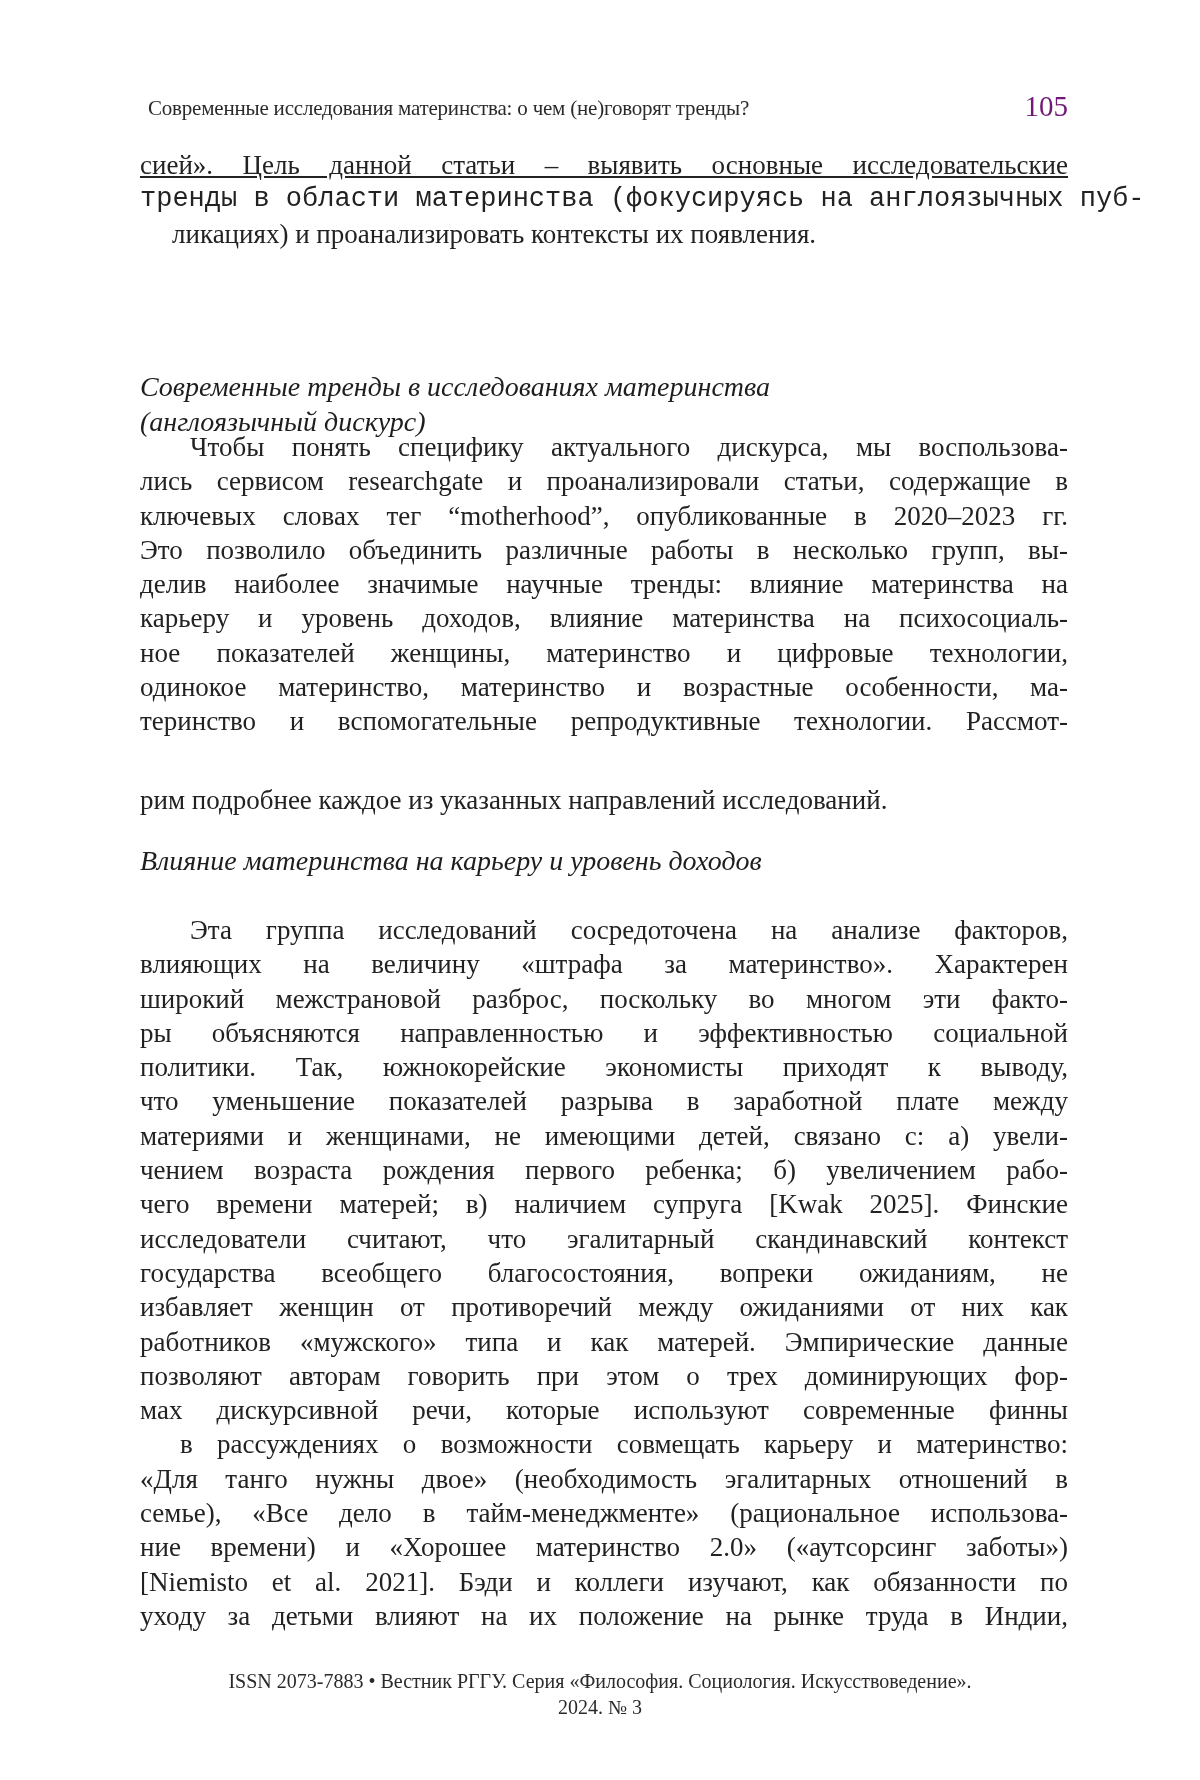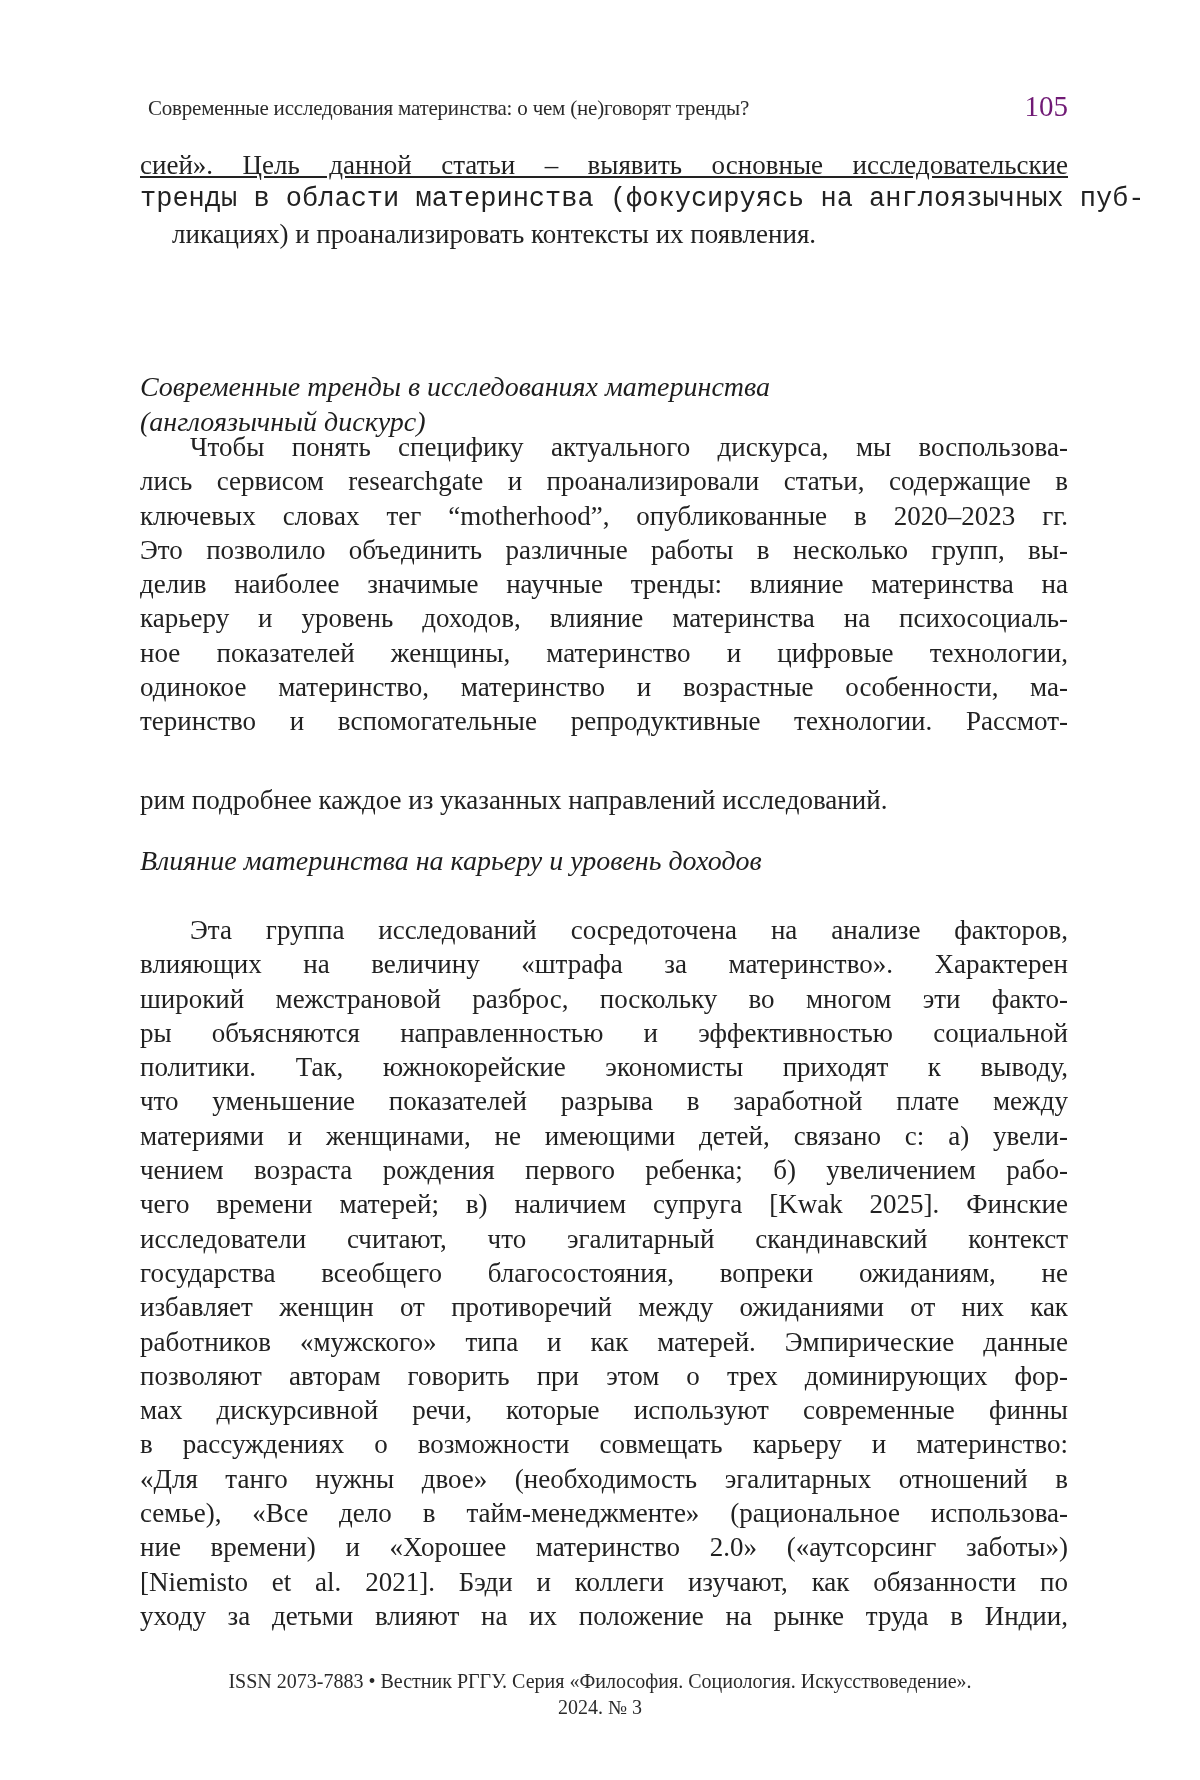--- a/index.html
+++ b/index.html
@@ -135,21 +135,21 @@
     <span class="ln" style="white-space: nowrap;">что уменьшение показателей разрыва в заработной плате между</span>
     <span class="ln" style="white-space: nowrap;">материями и женщинами, не имеющими детей, связано с: а) увели-</span>
     <span class="ln" style="white-space: nowrap;">чением возраста рождения первого ребенка; б) увеличением рабо-</span>
     <span class="ln" style="white-space: nowrap;">чего времени матерей; в) наличием супруга [Kwak 2025]. Финские</span>
     <span class="ln" style="white-space: nowrap;">исследователи считают, что эгалитарный скандинавский контекст</span>
     <span class="ln" style="white-space: nowrap;">государства всеобщего благосостояния, вопреки ожиданиям, не</span>
     <span class="ln" style="white-space: nowrap;">избавляет женщин от противоречий между ожиданиями от них как</span>
     <span class="ln" style="white-space: nowrap;">работников «мужского» типа и как матерей. Эмпирические данные</span>
     <span class="ln" style="white-space: nowrap;">позволяют авторам говорить при этом о трех доминирующих фор-</span>
     <span class="ln" style="white-space: nowrap;">мах дискурсивной речи, которые используют современные финны</span>
-    <span class="ln" style="white-space: nowrap;">в рассуждениях о возможности совмещать карьеру и материнство:</span>
+    <span class="ln" style="white-space: nowrap; margin-left: 40px;">в рассуждениях о возможности совмещать карьеру и материнство:</span>
     <span class="ln" style="white-space: nowrap;">«Для танго нужны двое» (необходимость эгалитарных отношений в</span>
     <span class="ln" style="white-space: nowrap;">семье), «Все дело в тайм-менеджменте» (рациональное использова-</span>
     <span class="ln" style="white-space: nowrap;">ние времени) и «Хорошее материнство 2.0» («аутсорсинг заботы»)</span>
     <span class="ln" style="white-space: nowrap;">[Niemisto et al. 2021]. Бэди и коллеги изучают, как обязанности по</span>
     <span class="ln" style="white-space: nowrap;">уходу за детьми влияют на их положение на рынке труда в Индии,</span>
   </div>
 </div>
 
 <div class="footer">
   <div>ISSN 2073-7883 • Вестник РГГУ.  Серия «Философия. Социология. Искусствоведение».</div>

